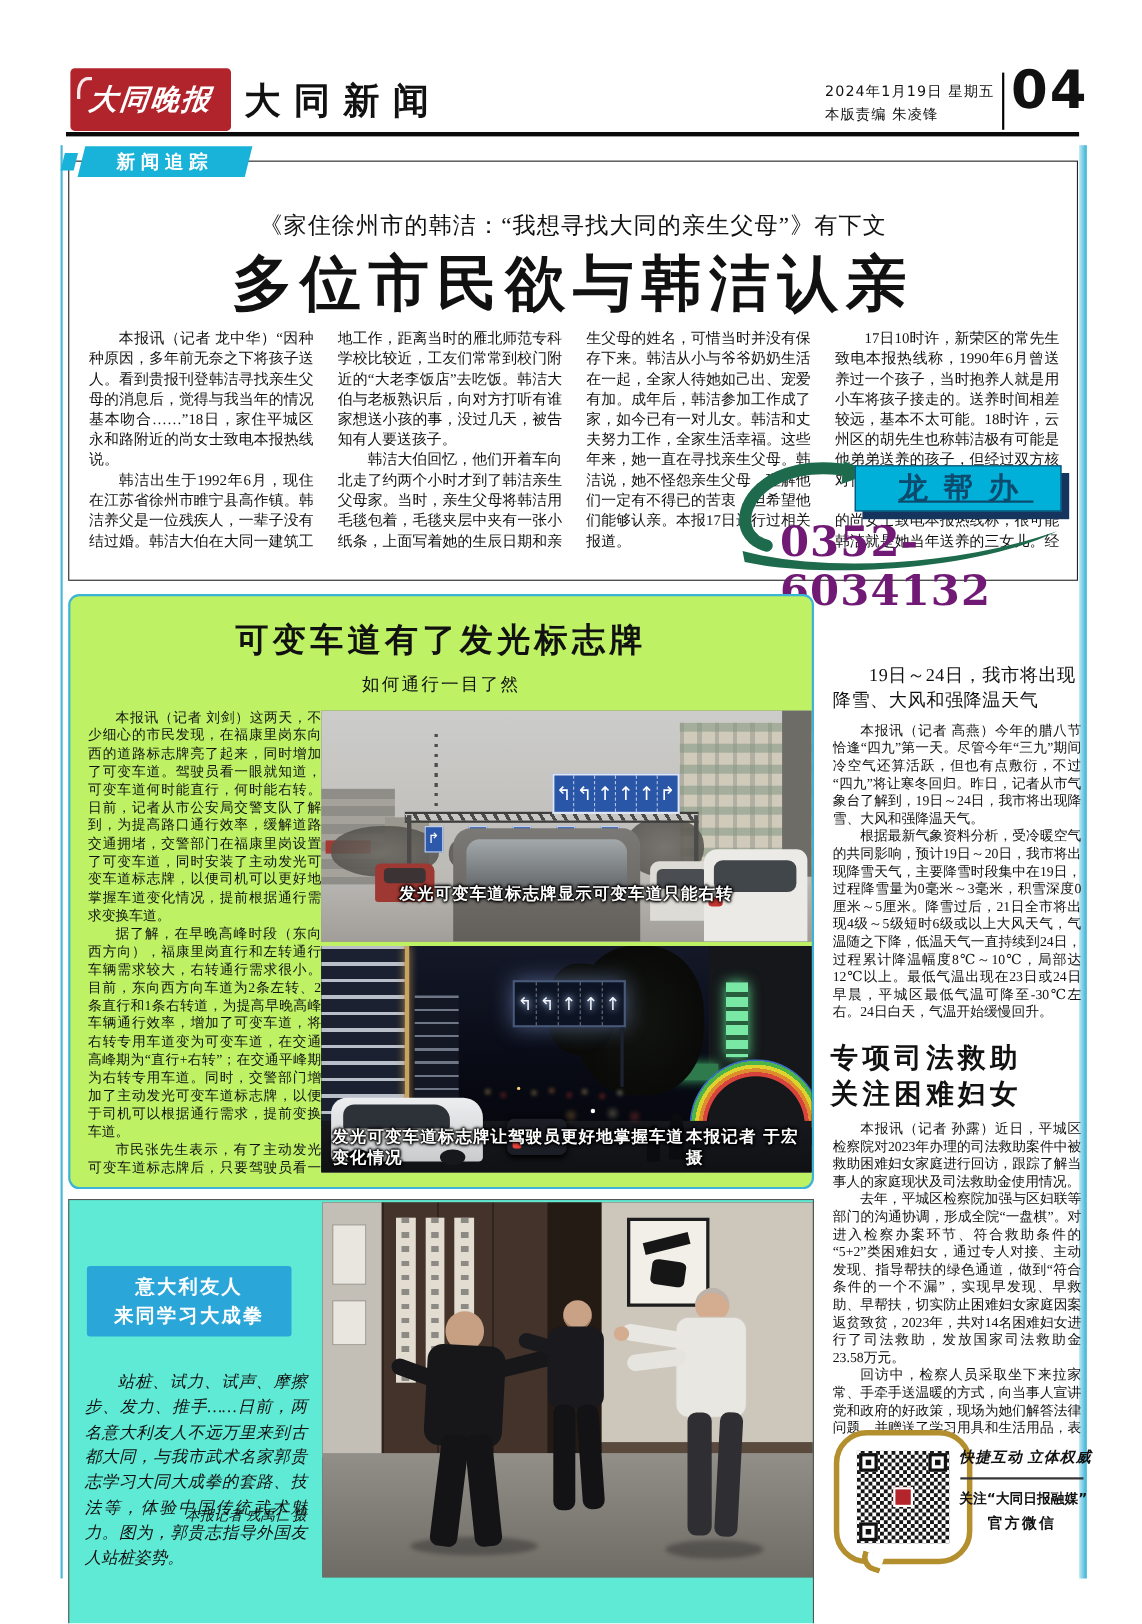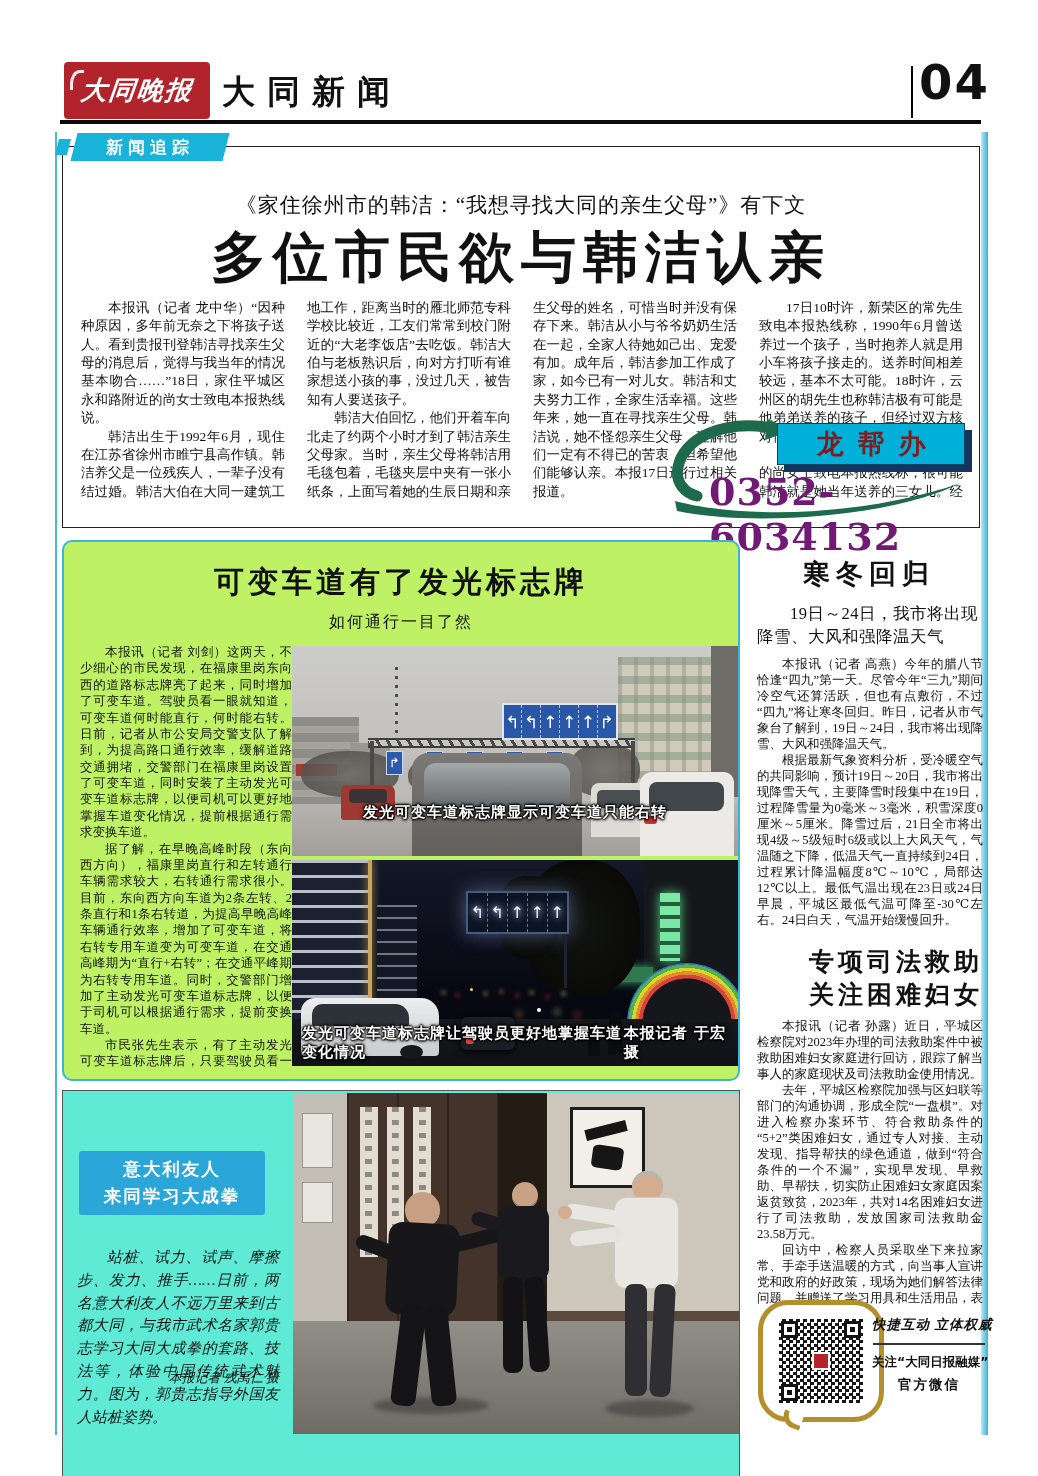--- a/index.html
+++ b/index.html
@@ -37,21 +37,21 @@
   .headline { left:0; top:74px; width:100%; text-align:center; font-size:55px; font-weight:900; letter-spacing:7px; }
   .lead-body { left:18px; top:152px; width:882px; height:220px; column-count:4; column-gap:22px;
                font-size:13.5px; line-height:1.36; text-align:justify; overflow:hidden; }
   .news p { text-indent:2em; margin:0; }
 
   
   .hotline { left:598px; top:266px; width:310px; height:112px; }
   .hotline-label { position:absolute; left:116px; top:10px; width:188px; height:42px; background:#00b0d9;
                    border:1px solid #0a4263; box-shadow:7px 7px 0 #16355e;
                    display:flex; align-items:center; justify-content:center; }
-  .hotline-label span { color:#7f1d1d; font-weight:bold; font-size:27px; letter-spacing:14px; padding-left:14px; }
+  .hotline-label span { color:#0c4a6e; font-weight:bold; font-size:27px; letter-spacing:14px; padding-left:14px;text-decoration:underline; }
   .hotline-number { position:absolute; left:48px; top:56px; font-size:38px; font-weight:bold; 
                     color:#701a75; font-family:"DejaVu Serif",serif; letter-spacing:1px; }
 
   
   .mid-box { left:62px; top:540px; width:678px; height:541px; border:2px solid #3cb4d8; border-radius:10px; background:#bef264; overflow:hidden; }
   .m-title { position:absolute; left:0; top:20px; width:100%; text-align:center; font-size:30px; font-weight:900; letter-spacing:4px; }
   .m-sub { position:absolute; left:0; top:70px; width:100%; text-align:center; font-size:16px; letter-spacing:2px; }
   .m-text { position:absolute; left:16px; top:102px; width:212px; height:426px; font-size:12.5px; line-height:1.31; text-align:justify; overflow:hidden; }
 
   .photo { position:absolute; overflow:hidden; background:#777; }
@@ -136,21 +136,21 @@
   .n-cars { position:absolute; left:38%; bottom:8%; width:12%; height:16%; background:#1c1e26; border-radius:6px;
             box-shadow:0 2px 6px #000; }
   .n-cars::after { content:""; position:absolute; left:8%; bottom:18%; width:16%; height:22%; background:#e8433a;
                    border-radius:2px; box-shadow:0 0 8px #ff6a5e, 340% 0 0 #e8433a, 0 0 14px #ff6a5e; }
   .n-ped { position:absolute; background:#0b0c0f; border-radius:45% 45% 8% 8%; }
 
   
   .w-title { left:755px; top:556px; width:228px; text-align:center; font-size:27px; font-weight:900; letter-spacing:6px; }
   .w-sub { left:757px; top:602px; width:226px; font-size:16.5px; line-height:1.42; text-indent:2em; letter-spacing:.5px; }
   .w-body { left:757px; top:656px; width:226px; height:272px; font-size:12.5px; line-height:1.28; text-align:justify; overflow:hidden; }
-  .a-title { left:755px; top:946px; width:228px; text-align:right; font-size:25px; font-weight:900; letter-spacing:4px; line-height:1.3; }
+  .a-title { left:755px; top:946px; width:228px; text-align:left; font-size:25px; font-weight:900; letter-spacing:4px; line-height:1.3; }
   .a-body { left:757px; top:1018px; width:226px; height:286px; font-size:12.5px; line-height:1.28; text-align:justify; overflow:hidden; }
 
   
   .bubble { left:758px; top:1300px; width:126px; height:122px; border:5px solid #b48f2e; border-radius:30px; background:#fff;
             display:flex; align-items:center; justify-content:center; }
   .bubble-tail { left:782px; top:1412px; width:20px; height:16px; background:#fff;
                  border-left:5px solid #b48f2e; border-bottom:5px solid #b48f2e; border-radius:0 0 0 14px;
                  transform:rotate(18deg); }
   .qr { position:relative; width:84px; height:84px;
         background:repeating-conic-gradient(#161616 0% 25%,#ffffff 0% 50%); background-size:7px 7px; }
@@ -197,20 +197,24 @@
 </head>
 <body>
 
 <div id="page">
 
   <div class="abs masthead">
     <span class="masthead-flame"></span>
     <span class="masthead-text">大同晚报</span>
   </div>
   <div class="abs section-title sans">大同新闻</div>
+  <div class="abs date-block sans">
+    <div>2024年1月19日 星期五</div>
+    <div>本版责编 朱凌锋</div>
+  </div>
   <div class="abs pn-divider"></div>
   <div class="abs page-number sans">04</div>
   <div class="abs header-rule"></div>
 
   <div class="abs frame-left"></div>
   <div class="abs frame-right"></div>
 
   <div class="abs lead-box">
     <div class="abs headline sans">多位市民欲与韩洁认亲</div>
     <div class="abs kicker">《家住徐州市的韩洁：“我想寻找大同的亲生父母”》有下文</div>
@@ -324,21 +328,20 @@
       </div>
       <div class="n-ped" style="right:26%;bottom:6%;width:3.2%;height:20%;"></div>
       <div class="n-ped" style="right:31%;bottom:5%;width:2.6%;height:16%;"></div>
       <div class="caption cap-night">
         <span>发光可变车道标志牌让驾驶员更好地掌握车道变化情况</span>
         <span>本报记者 于宏 摄</span>
       </div>
     </div>
   </div>
 
-  <div class="abs w-title sans">寒冬回归</div>
   <div class="abs w-sub">19日～24日，我市将出现降雪、大风和强降温天气</div>
   <div class="abs w-body news">
     <p>本报讯（记者 高燕）今年的腊八节恰逢“四九”第一天。尽管今年“三九”期间冷空气还算活跃，但也有点敷衍，不过“四九”将让寒冬回归。昨日，记者从市气象台了解到，19日～24日，我市将出现降雪、大风和强降温天气。</p>
     <p>根据最新气象资料分析，受冷暖空气的共同影响，预计19日～20日，我市将出现降雪天气，主要降雪时段集中在19日，过程降雪量为0毫米～3毫米，积雪深度0厘米～5厘米。降雪过后，21日全市将出现4级～5级短时6级或以上大风天气，气温随之下降，低温天气一直持续到24日，过程累计降温幅度8℃～10℃，局部达12℃以上。最低气温出现在23日或24日早晨，平城区最低气温可降至-30℃左右。24日白天，气温开始缓慢回升。</p>
   </div>
 
   <div class="abs a-title sans">
     <div>专项司法救助</div>
     <div>关注困难妇女</div>
   </div>

